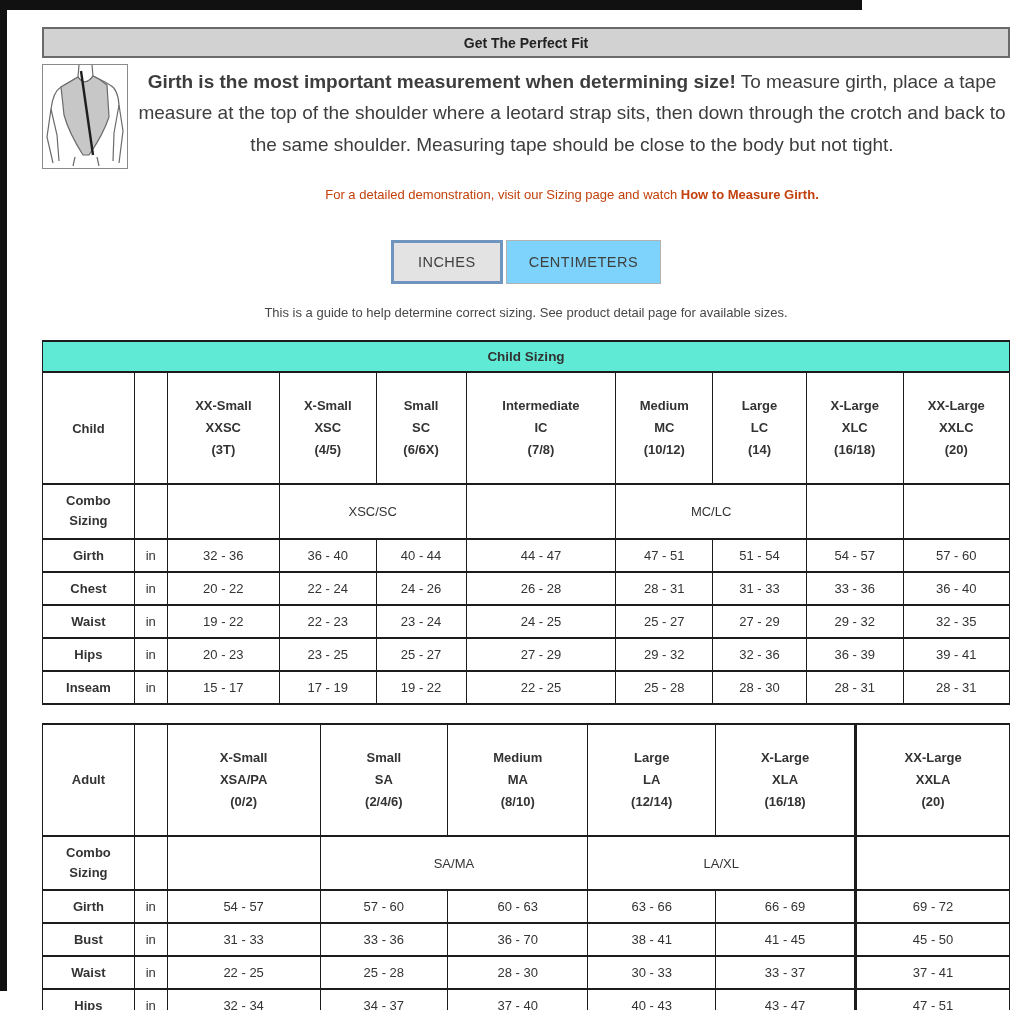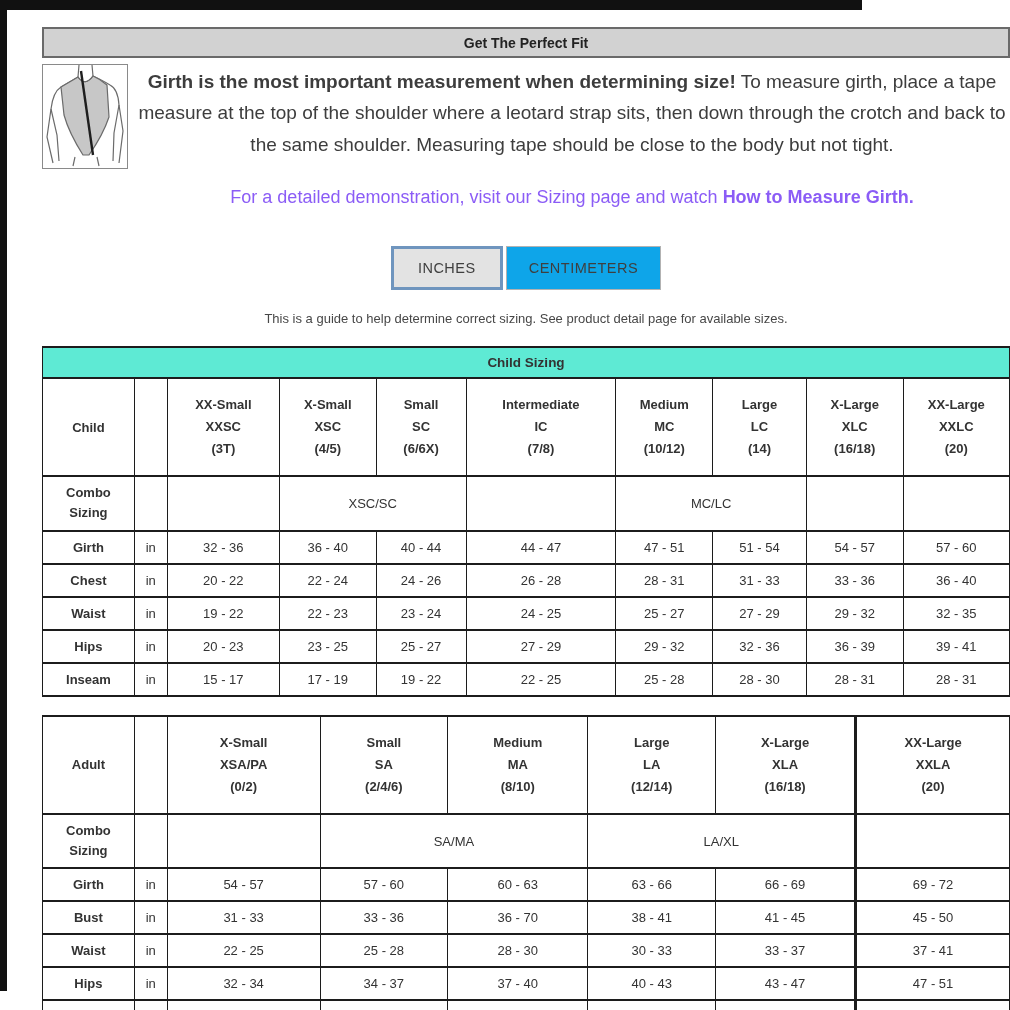--- a/index.html
+++ b/index.html
@@ -10,39 +10,39 @@
   .page { position: absolute; left: 42px; top: 27px; width: 968px; }
 
   .title-bar { background: #d2d2d2; border: 2px solid #6a6a6a; height: 31px;
     display: flex; align-items: center; justify-content: center;
     font-weight: bold; font-size: 14px; color: #222; }
 
   .intro { display: flex; margin-top: 6px; }
   .figure-box { width: 86px; height: 105px; border: 1px solid #8a8a8a; background: #fff; flex: 0 0 auto; }
   .intro-text { flex: 1; padding: 0 4px 0 10px; }
   .intro-para { text-align: center; font-size: 19px; line-height: 1.65; color: #3d3d3d; padding-top: 2px; }
-  .demo-line { text-align: center; font-size: 18px; color: #8b5cf6; margin-top: 27px; }
+  .demo-line { text-align: center; font-size: 13px; color: #c2410c; margin-top: 27px; }
 
   .unit-toggle { margin-top: 38px; text-align: center; }
   .unit-btn { font-family: inherit; font-size: 14.5px; color: #3f3f3f; letter-spacing: 0.5px;
-    background: #0ea5e9; border: 1px solid #b2b2b2; padding: 13px 22px; cursor: pointer;
+    background: #7dd3fc; border: 1px solid #b2b2b2; padding: 13px 22px; cursor: pointer;
     vertical-align: middle; }
   .unit-btn.selected { background: #e3e3e3; border: 3px solid #6f95be; padding: 11px 24px; margin-right: 3px; }
 
   .guide-note { text-align: center; font-size: 13px; color: #474747; margin-top: 21px; }
 
   table.size-table { border-collapse: collapse; width: 100%; table-layout: fixed; font-size: 13px; }
   .child-wrap { margin-top: 20px; }
   .adult-wrap { margin-top: 18px; }
   table.size-table th, table.size-table td {
     border: 1px solid #1c1c1c; border-top-width: 2px; border-bottom-width: 2px;
     text-align: center; vertical-align: middle; color: #333; }
   th.tbl-title { background: #5eead4; height: 31px; font-size: 13.5px; font-weight: bold; color: #222;
     border: 2px solid #1c1c1c; }
-  th.col-head { font-weight: bold; line-height: 1.7; padding: 15px 2px; height: 86px; }
+  th.col-head { font-weight: bold; line-height: 1.7; padding: 22px 2px; height: 86px; }
   th.group-label { font-weight: bold; }
   td.combo-cell { height: 54px; font-weight: normal; }
   th.combo-label { font-weight: bold; line-height: 1.55; padding: 6px 16px; }
   td.data-cell, td.unit-cell { height: 33px; font-weight: normal; }
   th.row-label { font-weight: bold; }
   .thick-left { border-left-width: 3px !important; }
 </style>
 </head>
 <body>
 

